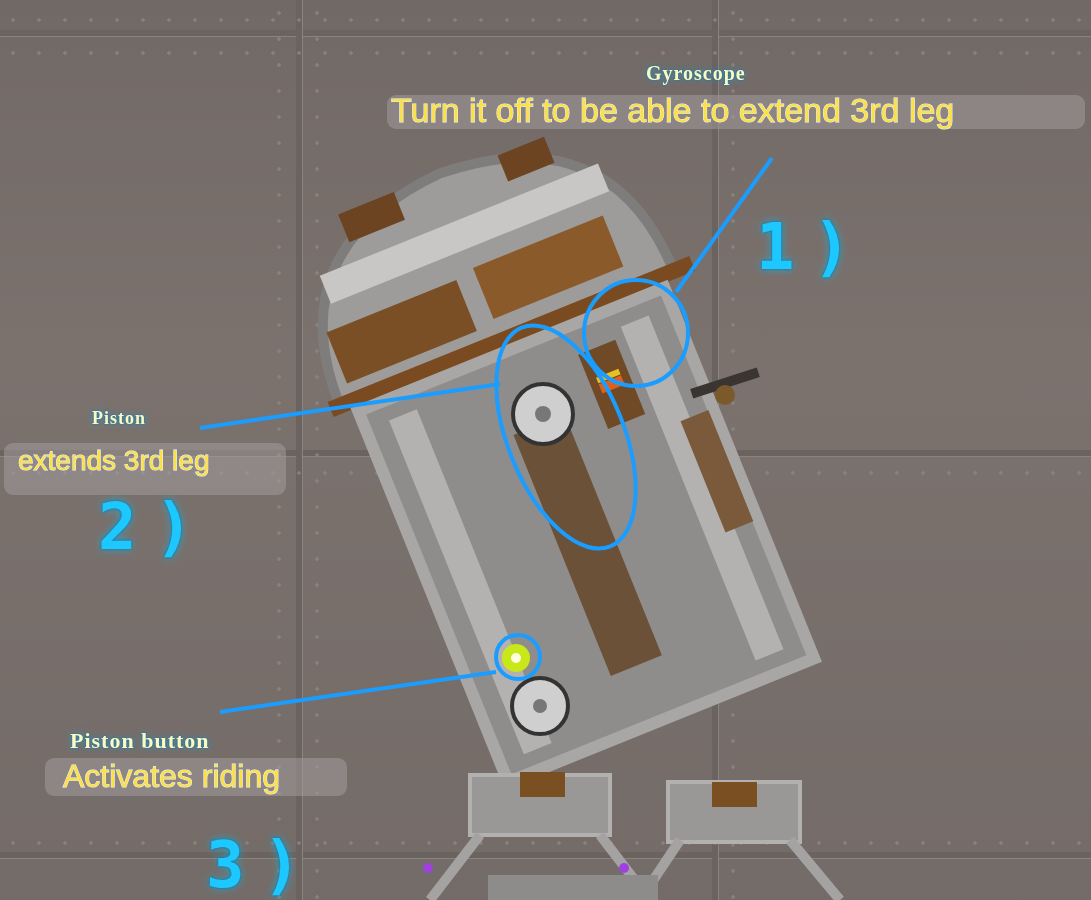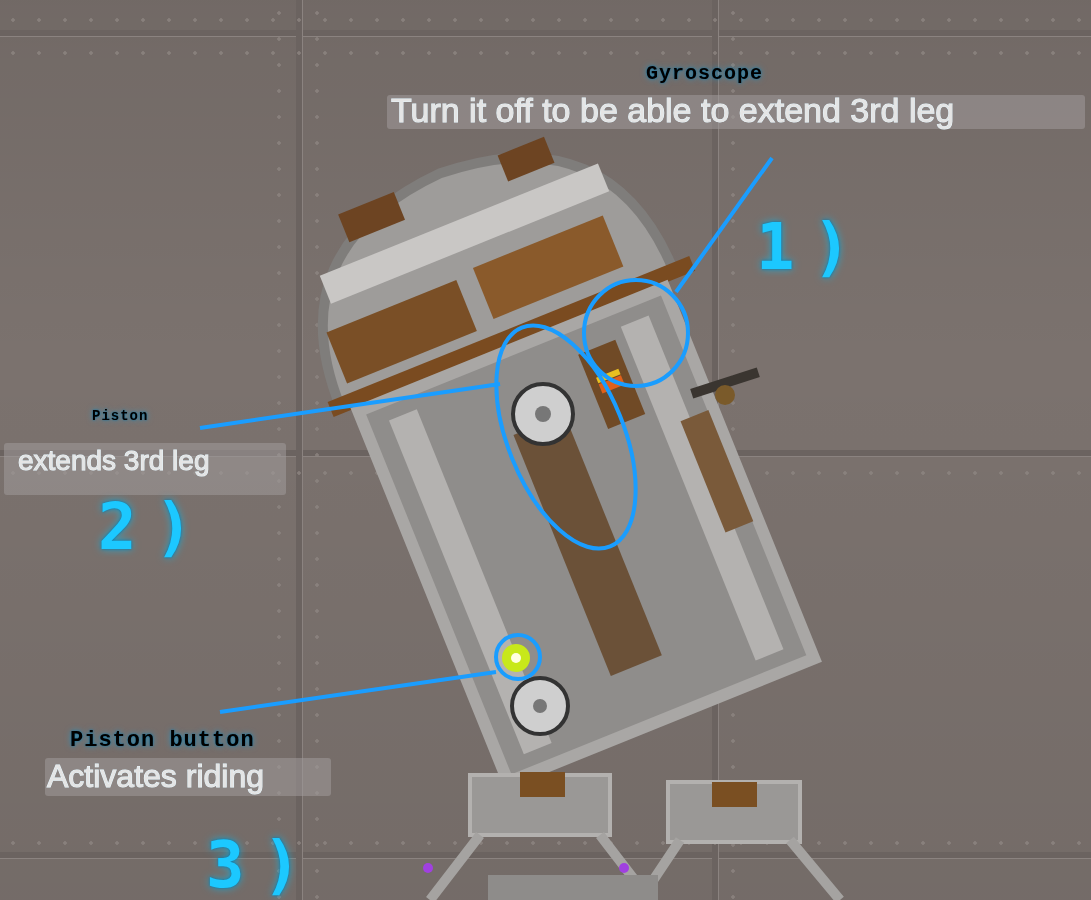--- a/index.html
+++ b/index.html
@@ -5,22 +5,22 @@
   html,body{margin:0;padding:0;}
   body{width:1091px;height:900px;overflow:hidden;position:relative;background:#7a716d;font-family:"DejaVu Sans",sans-serif;}
   .bg{position:absolute;inset:0;background:
       linear-gradient(180deg,rgba(0,0,0,0.08),rgba(0,0,0,0) 40%,rgba(0,0,0,0.06)),
       #7b726e;}
   .grid-h{position:absolute;left:0;right:0;height:6px;background:#6b6360;box-shadow:0 1px 0 #8b8380;}
   .grid-v{position:absolute;top:0;bottom:0;width:6px;background:#6b6360;box-shadow:1px 0 0 #8b8380;}
   .rivets-row{position:absolute;left:0;right:0;height:6px;background-image:radial-gradient(circle,#8d8581 1.5px,transparent 2px);background-size:26px 6px;opacity:.8;}
   .rivets-col{position:absolute;top:0;bottom:0;width:6px;background-image:radial-gradient(circle,#8d8581 1.5px,transparent 2px);background-size:6px 26px;opacity:.8;}
   .robot{position:absolute;left:0;top:0;width:1091px;height:900px;}
-  .title-small{position:absolute;color:#000000;font-family:Liberation Mono, monospace;font-weight:bold;letter-spacing:1px;text-shadow:0 0 2px #0a6fa0,0 0 6px rgba(0,180,255,.6);}
-  .label-box{position:absolute;background:rgba(160,155,155,.55);color:#e5e5e5;font-family:"Liberation Sans",sans-serif;-webkit-text-stroke:1px #e8f8ff;paint-order:stroke fill;border-radius:3px;white-space:nowrap;}
+  .title-small{position:absolute;color:#fef9c3;font-family:Liberation Serif, serif;font-weight:bold;letter-spacing:1px;text-shadow:0 0 2px #0a6fa0,0 0 6px rgba(0,180,255,.6);}
+  .label-box{position:absolute;background:rgba(160,155,155,.55);color:#fde047;font-family:"Liberation Sans",sans-serif;-webkit-text-stroke:1px #e8f8ff;paint-order:stroke fill;border-radius:9px;white-space:nowrap;}
   .num{position:absolute;color:#1cc8ff;font-family:"DejaVu Sans Mono",monospace;font-weight:bold;font-size:64px;letter-spacing:18px;text-shadow:0 0 3px #0a6fa0,0 0 8px rgba(0,200,255,.7);}
 </style>
 </head>
 <body>
 
 <div class="bg">
   <div class="grid-h" style="top:30px"></div>
   <div class="grid-h" style="top:450px"></div>
   <div class="grid-h" style="top:852px"></div>
   <div class="grid-v" style="left:296px"></div>
@@ -83,19 +83,19 @@
     <line x1="200" y1="428" x2="500" y2="384"></line>
     <circle cx="518" cy="657" r="22"></circle>
     <line x1="220" y1="712" x2="496" y2="672"></line>
   </g>
 </svg>
 
 <div class="title-small" style="left:646px;top:62px;font-size:20px;">Gyroscope</div>
 <div class="label-box" style="left:387px;top:95px;width:694px;height:34px;font-size:34px;line-height:30px;padding-left:4px;">Turn it off to be able to extend 3rd leg</div>
 <div class="num" style="left:756px;top:210px;">1)</div>
 
-<div class="title-small" style="left:92px;top:408px;font-size:14px;">Piston</div>
+<div class="title-small" style="left:92px;top:408px;font-size:18px;">Piston</div>
 <div class="label-box" style="left:4px;top:443px;width:268px;height:52px;font-size:28px;line-height:36px;padding-left:14px;">extends 3rd leg</div>
 <div class="num" style="left:98px;top:490px;">2)</div>
 
 <div class="title-small" style="left:70px;top:728px;font-size:22px;">Piston button</div>
-<div class="label-box" style="left:45px;top:758px;width:284px;height:38px;font-size:32px;line-height:36px;padding-left:2px;">Activates riding</div>
+<div class="label-box" style="left:45px;top:758px;width:284px;height:38px;font-size:32px;line-height:36px;padding-left:18px;">Activates riding</div>
 <div class="num" style="left:206px;top:828px;">3)</div>
 
 </body></html>

